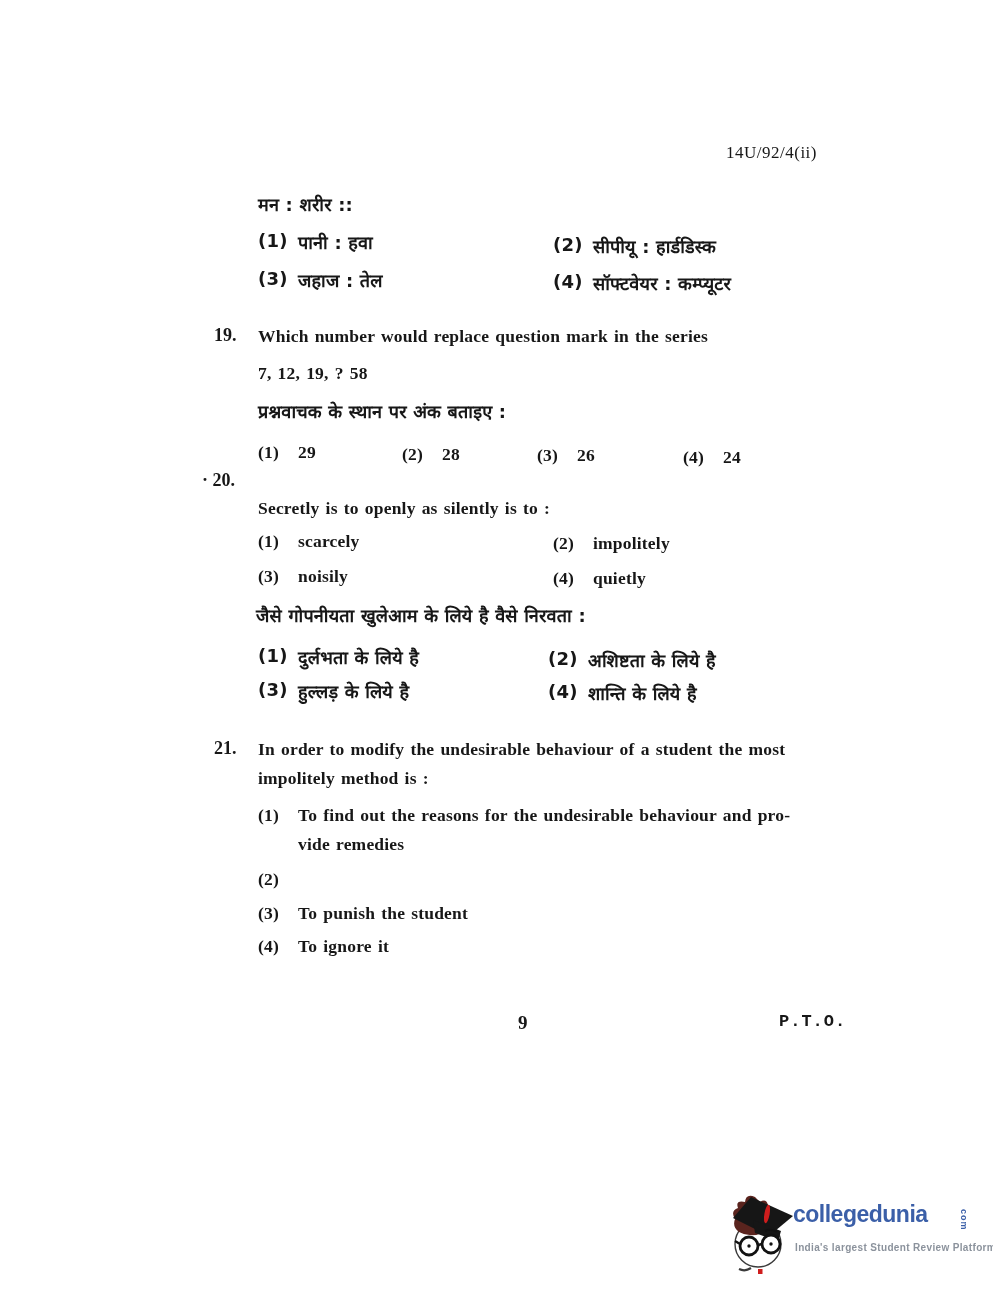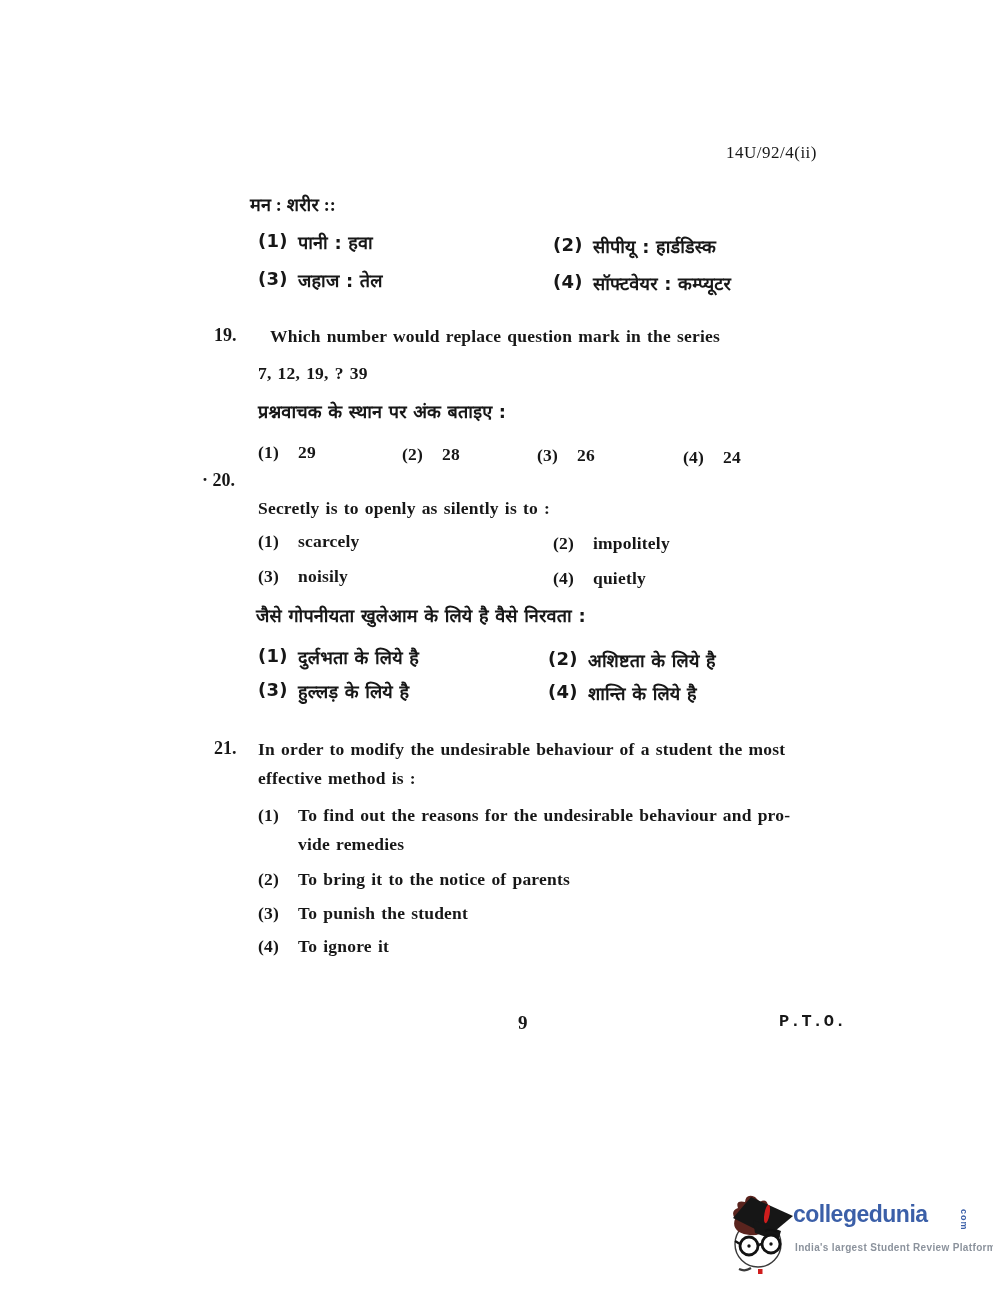--- a/index.html
+++ b/index.html
@@ -22,21 +22,21 @@
   .tagline{font-family:"Liberation Sans","DejaVu Sans",sans-serif;font-size:10px;font-weight:700;color:#8b929c;letter-spacing:.35px;}
 </style>
 </head>
 <body>
 
 <div>
 
   <div class="abs header-code" style="left:726px;top:143px;">14U/92/4(ii)</div>
 
   <div>
-    <div class="abs hi" style="left:250px;top:192px;font-family:Liberation Serif, serif;">मन : शरीर ::</div>
+    <div class="abs hi" style="left:258px;top:192px;">मन : शरीर ::</div>
 
     <div class="abs hi opt" style="left:258px;top:230px;">
       <span class="num">(1)</span>
       <span>पानी : हवा</span>
     </div>
     <div class="abs hi opt" style="left:553px;top:234px;">
       <span class="num">(2)</span>
       <span>सीपीयू : हार्डडिस्क</span>
     </div>
     <div class="abs hi opt" style="left:258px;top:268px;">
@@ -44,22 +44,22 @@
       <span>जहाज : तेल</span>
     </div>
     <div class="abs hi opt" style="left:553px;top:271px;">
       <span class="num">(4)</span>
       <span>सॉफ्टवेयर : कम्प्यूटर</span>
     </div>
   </div>
 
   <div>
     <div class="abs qnum" style="left:214px;top:325px;">19.</div>
-    <div class="abs en" style="left:270px;top:326px;">Which number would replace question mark in the series</div>
-    <div class="abs en" style="left:258px;top:363px;">7, 12, 19, ? 39</div>
+    <div class="abs en" style="left:258px;top:326px;">Which number would replace question mark in the series</div>
+    <div class="abs en" style="left:258px;top:363px;">7, 12, 19, ? 58</div>
     <div class="abs hi" style="left:258px;top:399px;">प्रश्नवाचक के स्थान पर अंक बताइए :</div>
 
     <div class="abs en opt" style="left:258px;top:442px;">
       <span class="num">(1)</span>
       <span>29</span>
     </div>
     <div class="abs en opt" style="left:402px;top:444px;">
       <span class="num">(2)</span>
       <span>28</span>
     </div>
@@ -110,31 +110,30 @@
     </div>
     <div class="abs hi opt" style="left:548px;top:681px;">
       <span class="num">(4)</span>
       <span>शान्ति के लिये है</span>
     </div>
   </div>
 
   <div>
     <div class="abs qnum" style="left:214px;top:738px;">21.</div>
     <div class="abs en" style="left:258px;top:739px;text-align:right;">In order to modify the undesirable behaviour of a student the most</div>
-    <div class="abs en" style="left:258px;top:768px;">effective method is :</div>
+    <div class="abs en" style="left:258px;top:768px;">impolitely method is :</div>
 
     <div class="abs en opt" style="left:258px;top:805px;">
       <span class="num">(1)</span>
       <span>To find out the reasons for the undesirable behaviour and pro-</span>
     </div>
     <div class="abs en" style="left:298px;top:834px;">vide remedies</div>
 
     <div class="abs en opt" style="left:258px;top:869px;">
       <span class="num">(2)</span>
-      <span>To bring it to the notice of parents</span>
     </div>
     <div class="abs en opt" style="left:258px;top:903px;">
       <span class="num">(3)</span>
       <span>To punish the student</span>
     </div>
     <div class="abs en opt" style="left:258px;top:936px;">
       <span class="num">(4)</span>
       <span>To ignore it</span>
     </div>
   </div>

